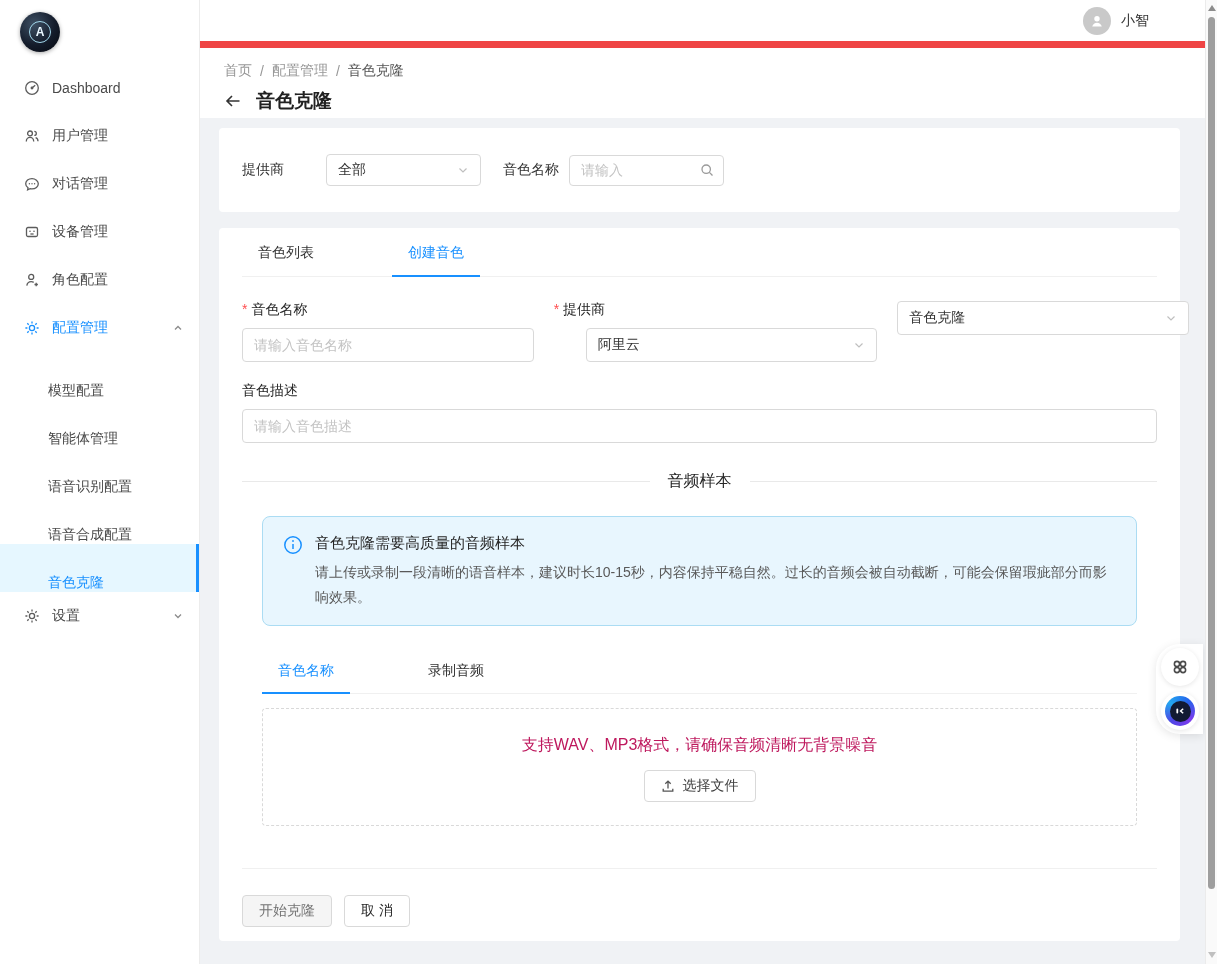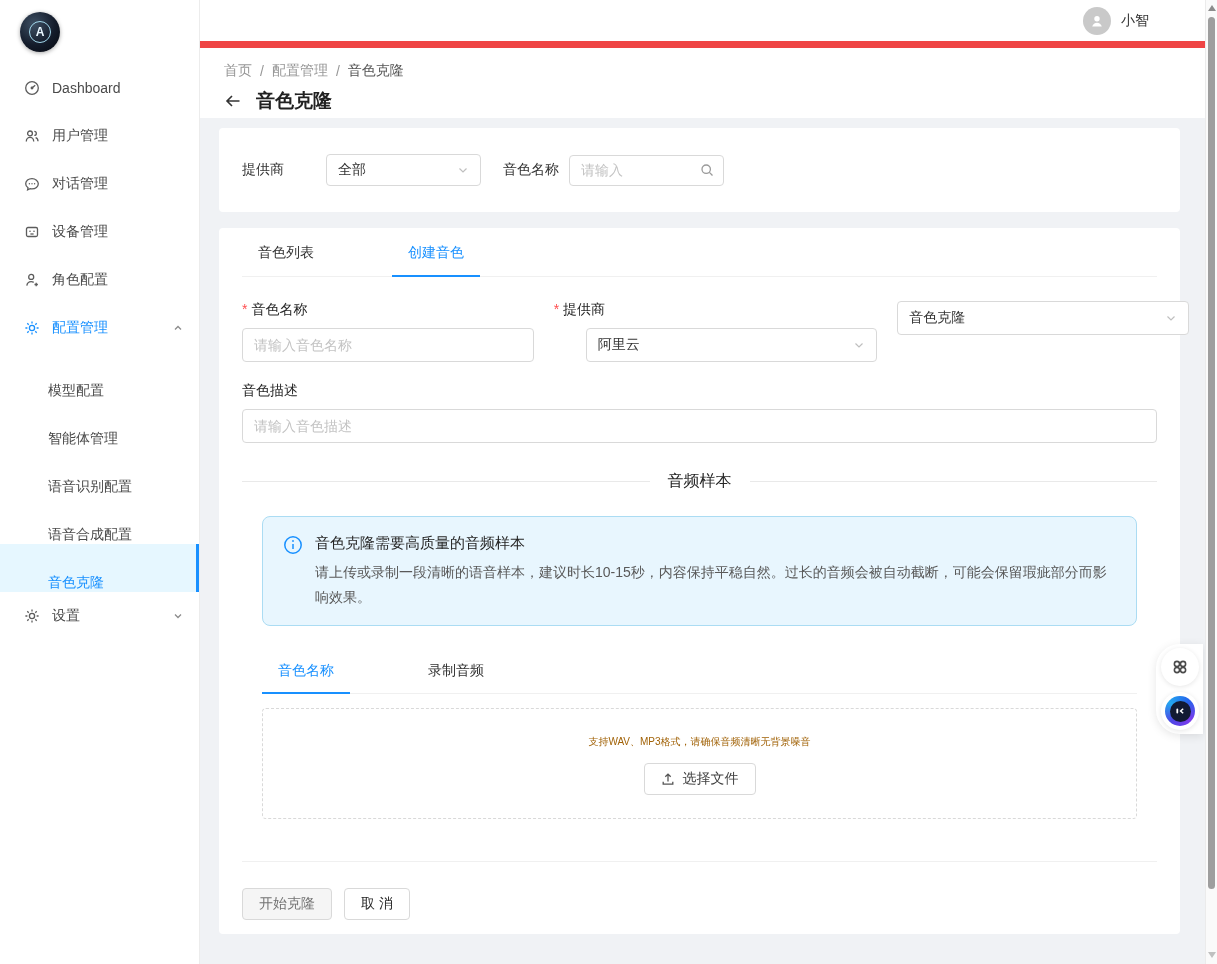--- a/index.html
+++ b/index.html
@@ -127,21 +127,21 @@
   .alert-title { font-size:15px; color:#262626; }
   .alert-body { margin-top:7px; font-size:14px; color:#595959; line-height:25px; }
 
   .upload-tabs { margin-top:22px; display:flex; gap:62px; border-bottom:1px solid #f0f0f0; }
   .upload-tabs .tab { padding:14px 16px 12px; }
 
   .dropzone {
     margin-top:14px; border:1px dashed #d9d9d9; border-radius:4px;
     padding:26px 0 23px; text-align:center; cursor:pointer;
   }
-  .drop-hint { color:#a16207; font-size:10px; }
+  .drop-hint { color:#be185d; font-size:16px; }
   .choose-btn {
     margin-top:14px; display:inline-flex; align-items:center; gap:8px;
     height:32px; padding:0 16px; background:#fff; border:1px solid #d9d9d9;
     border-radius:4px; font-size:14px; color:#404040; cursor:pointer; font-family:inherit;
   }
   .choose-btn .up-icon { color:#555; }
 
   
   .actions { margin-top:42px; border-top:1px solid #f0f0f0; padding-top:26px; display:flex; gap:12px; }
   .btn {

